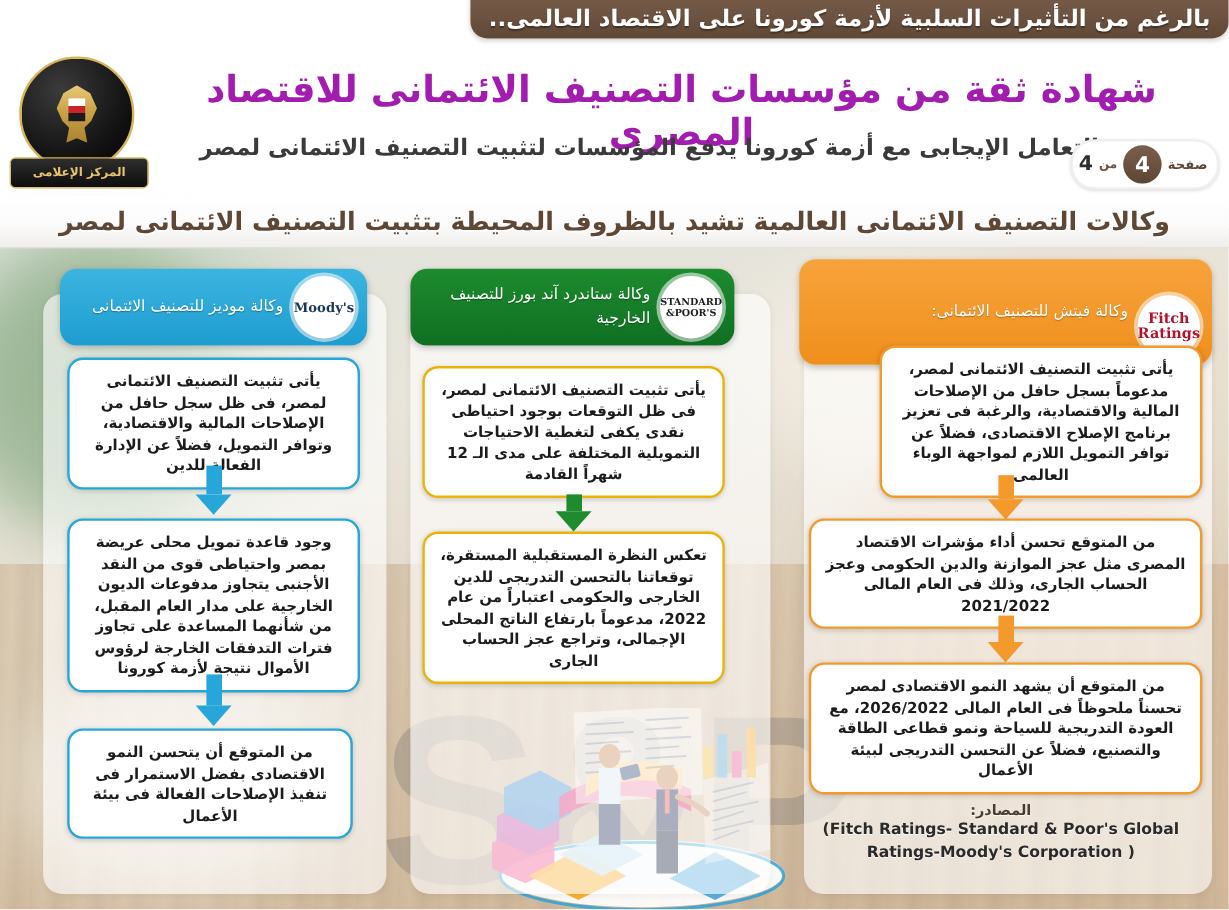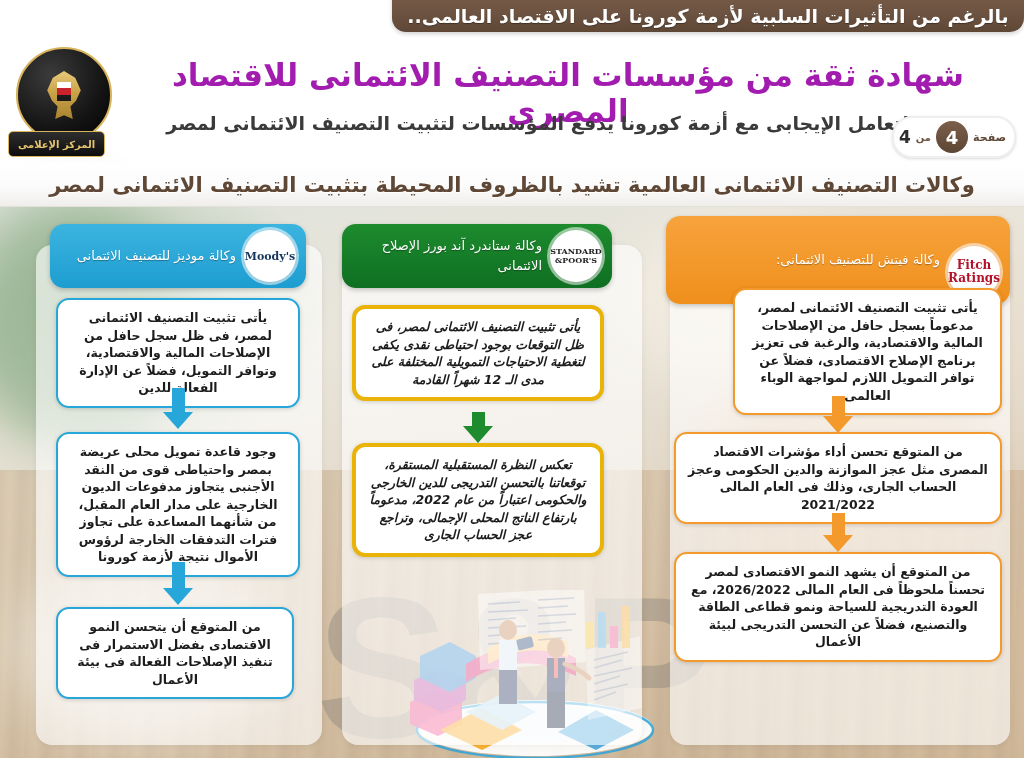--- a/index.html
+++ b/index.html
@@ -93,21 +93,21 @@
   }
   .logo-eagle::after {
     content: ""; position: absolute; left: 33%; top: 22%; width: 34%; height: 40%;
     background: linear-gradient(180deg,#ffffff 0%,#ffffff 33%,#c9242c 33%,#c9242c 66%,#1a1a1a 66%,#1a1a1a 100%);
   }
   .logo-ring-text {
     position: absolute; left: 8px; top: 2px; width: 96px; height: 96px; border-radius: 50%;
     border: 1px dashed rgba(216,180,90,.45);
   }
   .logo-banner {
-    position: absolute; left: 0; top: 86px; width: 97px; height: 26px; border-radius: 5px;
+    position: absolute; left: 0; top: 86px; width: 116px; height: 26px; border-radius: 5px;
     background: linear-gradient(180deg,#2e2e2e,#0d0d0d);
     border: 1px solid #d8b45a;
     display: flex; align-items: center; justify-content: center;
   }
   .logo-banner span { color: #e5c46f; font-size: 10px; font-weight: 700; }
 
   
   .headline {
     position: absolute; right: 16px; top: 57px; width: 880px;
     text-align: center; font-size: 31px; font-weight: 700; color: #a21caf;
@@ -174,21 +174,21 @@
   .head-moodys { left: 50px;   top: 224px; width: 256px; background: linear-gradient(180deg,#3cb4e0,#1d9dd0); }
 
   
   .card {
     position: absolute; background: #ffffff; border-radius: 13px;
     padding: 9px 12px; text-align: center;
     font-size: 12.5px; line-height: 17.5px; font-weight: 700; color: #1c1c1c;
     box-shadow: 0 1px 4px rgba(0,0,0,.16);
   }
   .card.orange { border: 2px solid #f49a2d; }
-  .card.green  { border: 4px solid #eab308; font-style: italic; }
+  .card.green  { border: 2px solid #eab308; }
   .card.blue   { border: 2px solid #27a6da; }
 
   .f1 { right: 22px; top: 288px; width: 269px; }
   .f2 { right: 22px; top: 432px; width: 328px; }
   .f3 { right: 22px; top: 552px; width: 328px; }
 
   .s1 { left: 352px; top: 305px; width: 252px; }
   .s2 { left: 352px; top: 443px; width: 252px; }
 
   .m1 { left: 56px;  top: 298px; width: 244px; }
@@ -349,21 +349,21 @@
     </div>
   <div class="card orange f2">من المتوقع تحسن أداء مؤشرات الاقتصاد المصرى مثل عجز الموازنة والدين الحكومى وعجز الحساب الجارى، وذلك فى العام المالى 2021/2022</div>
   <div class="arrow orange arr-f2">
       <div class="shaft"></div>
       <div class="head"></div>
     </div>
   <div class="card orange f3">من المتوقع أن يشهد النمو الاقتصادى لمصر تحسناً ملحوظاً فى العام المالى 2026/2022، مع العودة التدريجية للسياحة ونمو قطاعى الطاقة والتصنيع، فضلاً عن التحسن التدريجى لبيئة الأعمال</div>
 
   <div class="agency-head head-sp">
     <div class="agency-logo sp">STANDARD &amp;POOR'S</div>
-    <div class="txt">وكالة ستاندرد آند بورز الإصلاح الائتمانى</div>
+    <div class="txt">وكالة ستاندرد آند بورز للتصنيف الخارجية</div>
   </div>
   <div class="card green s1">يأتى تثبيت التصنيف الائتمانى لمصر، فى ظل التوقعات بوجود احتياطى نقدى يكفى لتغطية الاحتياجات التمويلية المختلفة على مدى الـ 12 شهراً القادمة</div>
   <div class="arrow green arr-s1">
       <div class="shaft"></div>
       <div class="head"></div>
     </div>
   <div class="card green s2">تعكس النظرة المستقبلية المستقرة، توقعاتنا بالتحسن التدريجى للدين الخارجى والحكومى اعتباراً من عام 2022، مدعوماً بارتفاع الناتج المحلى الإجمالى، وتراجع عجز الحساب الجارى</div>
 
   <div class="agency-head head-moodys">
     <div class="agency-logo moodys">Moody's</div>
@@ -374,14 +374,18 @@
       <div class="shaft"></div>
       <div class="head"></div>
     </div>
   <div class="card blue m2">وجود قاعدة تمويل محلى عريضة بمصر واحتياطى قوى من النقد الأجنبى يتجاوز مدفوعات الديون الخارجية على مدار العام المقبل، من شأنهما المساعدة على تجاوز فترات التدفقات الخارجة لرؤوس الأموال نتيجة لأزمة كورونا</div>
   <div class="arrow blue arr-m2">
       <div class="shaft"></div>
       <div class="head"></div>
     </div>
   <div class="card blue m3">من المتوقع أن يتحسن النمو الاقتصادى بفضل الاستمرار فى تنفيذ الإصلاحات الفعالة فى بيئة الأعمال</div>
 
+  <div class="sources">
+    <div class="lbl">المصادر:</div>
+    <div class="vals">(Fitch Ratings- Standard &amp; Poor's Global Ratings-Moody's  Corporation )</div>
+  </div>
 
 </div>
 
 </body></html>

